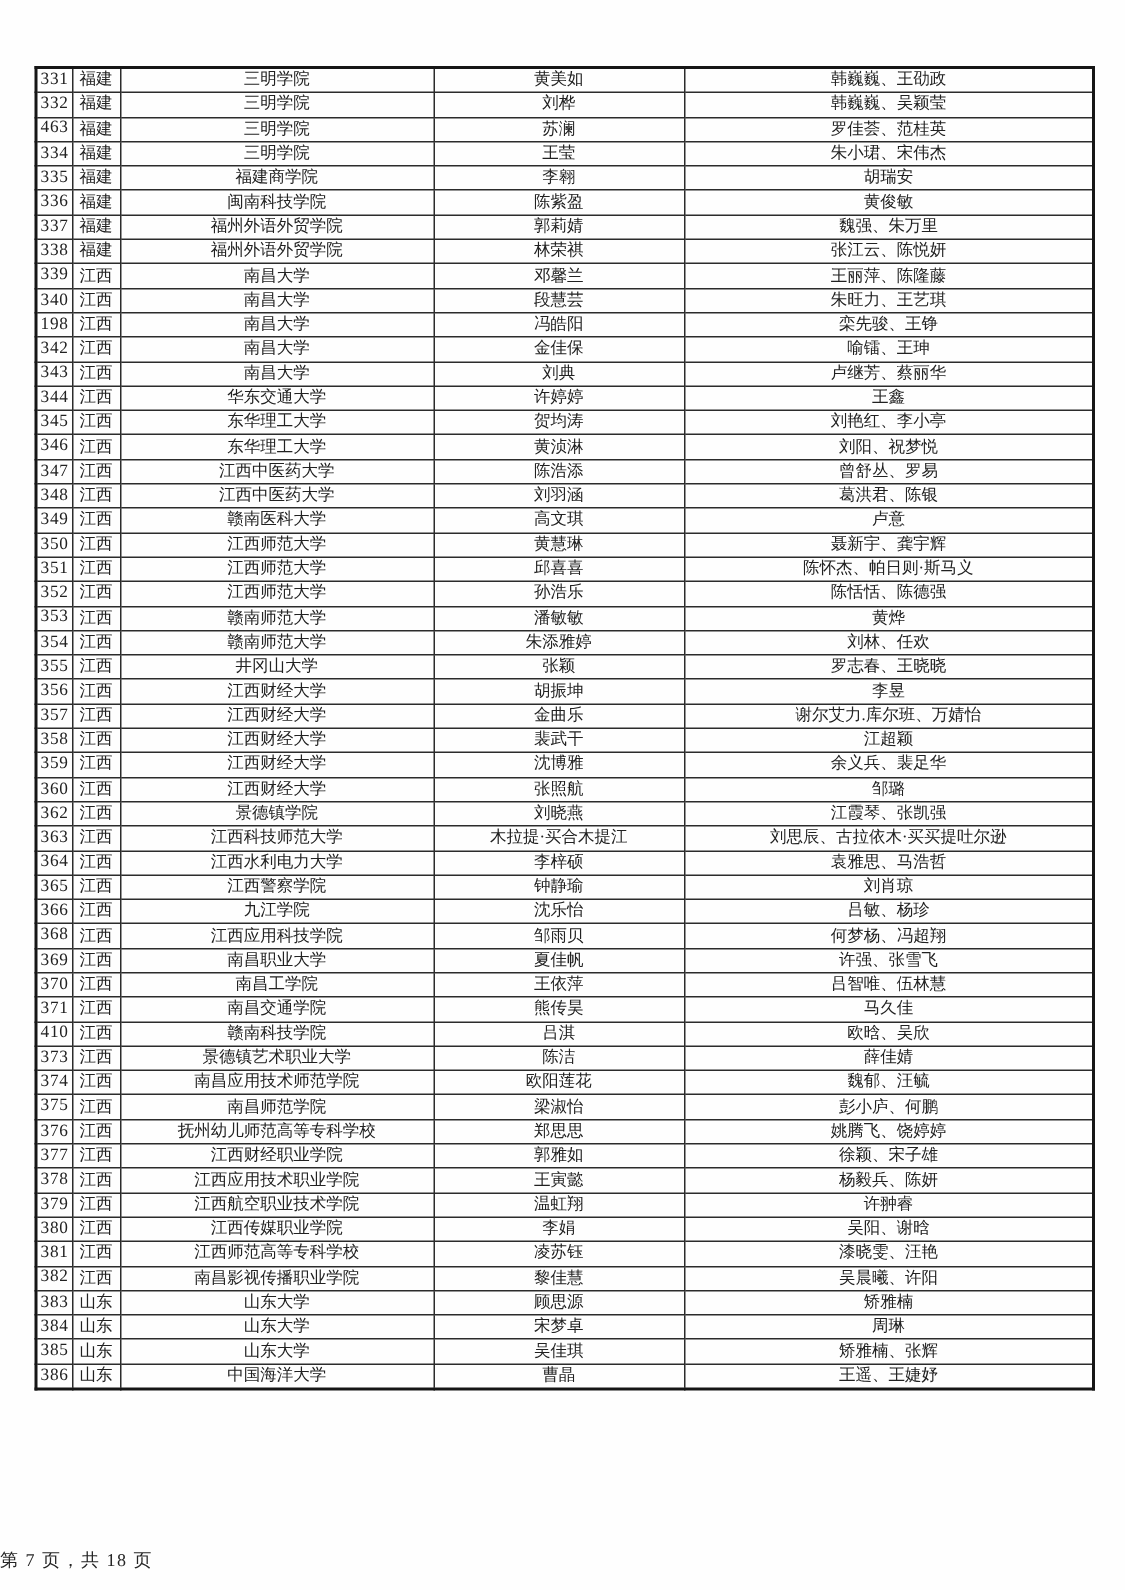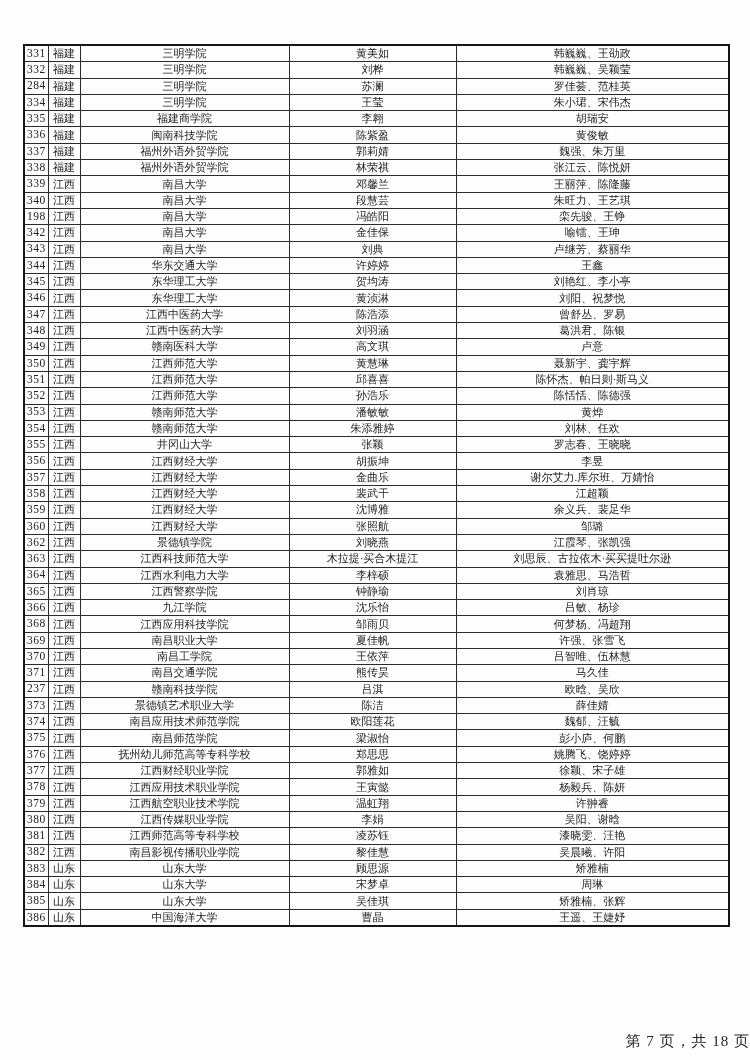--- a/index.html
+++ b/index.html
@@ -44,22 +44,22 @@
   .list-table td.num {
     font-family: "Liberation Serif", "DejaVu Serif", serif;
     font-size: 11.5px;
     letter-spacing: 0.5px;
   }
   .footer {
     position: absolute;
     left: 0;
     top: 1032px;
     width: 750px;
-    text-align: right;
-    font-size: 15px;
+    text-align: left;
+    font-size: 12px;
     color: #252525;
     letter-spacing: 1px;
   }
 </style>
 </head>
 <body>
 
 <div class="page">
 
   <table class="list-table">
@@ -79,21 +79,21 @@
           <td>韩巍巍、王劭政</td>
         </tr>
         <tr>
           <td class="num">332</td>
           <td>福建</td>
           <td>三明学院</td>
           <td>刘桦</td>
           <td>韩巍巍、吴颖莹</td>
         </tr>
         <tr>
-          <td class="num">284</td>
+          <td class="num">463</td>
           <td>福建</td>
           <td>三明学院</td>
           <td>苏澜</td>
           <td>罗佳荟、范桂英</td>
         </tr>
         <tr>
           <td class="num">334</td>
           <td>福建</td>
           <td>三明学院</td>
           <td>王莹</td>
@@ -338,21 +338,21 @@
           <td>吕智唯、伍林慧</td>
         </tr>
         <tr>
           <td class="num">371</td>
           <td>江西</td>
           <td>南昌交通学院</td>
           <td>熊传昊</td>
           <td>马久佳</td>
         </tr>
         <tr>
-          <td class="num">237</td>
+          <td class="num">410</td>
           <td>江西</td>
           <td>赣南科技学院</td>
           <td>吕淇</td>
           <td>欧晗、吴欣</td>
         </tr>
         <tr>
           <td class="num">373</td>
           <td>江西</td>
           <td>景德镇艺术职业大学</td>
           <td>陈洁</td>

